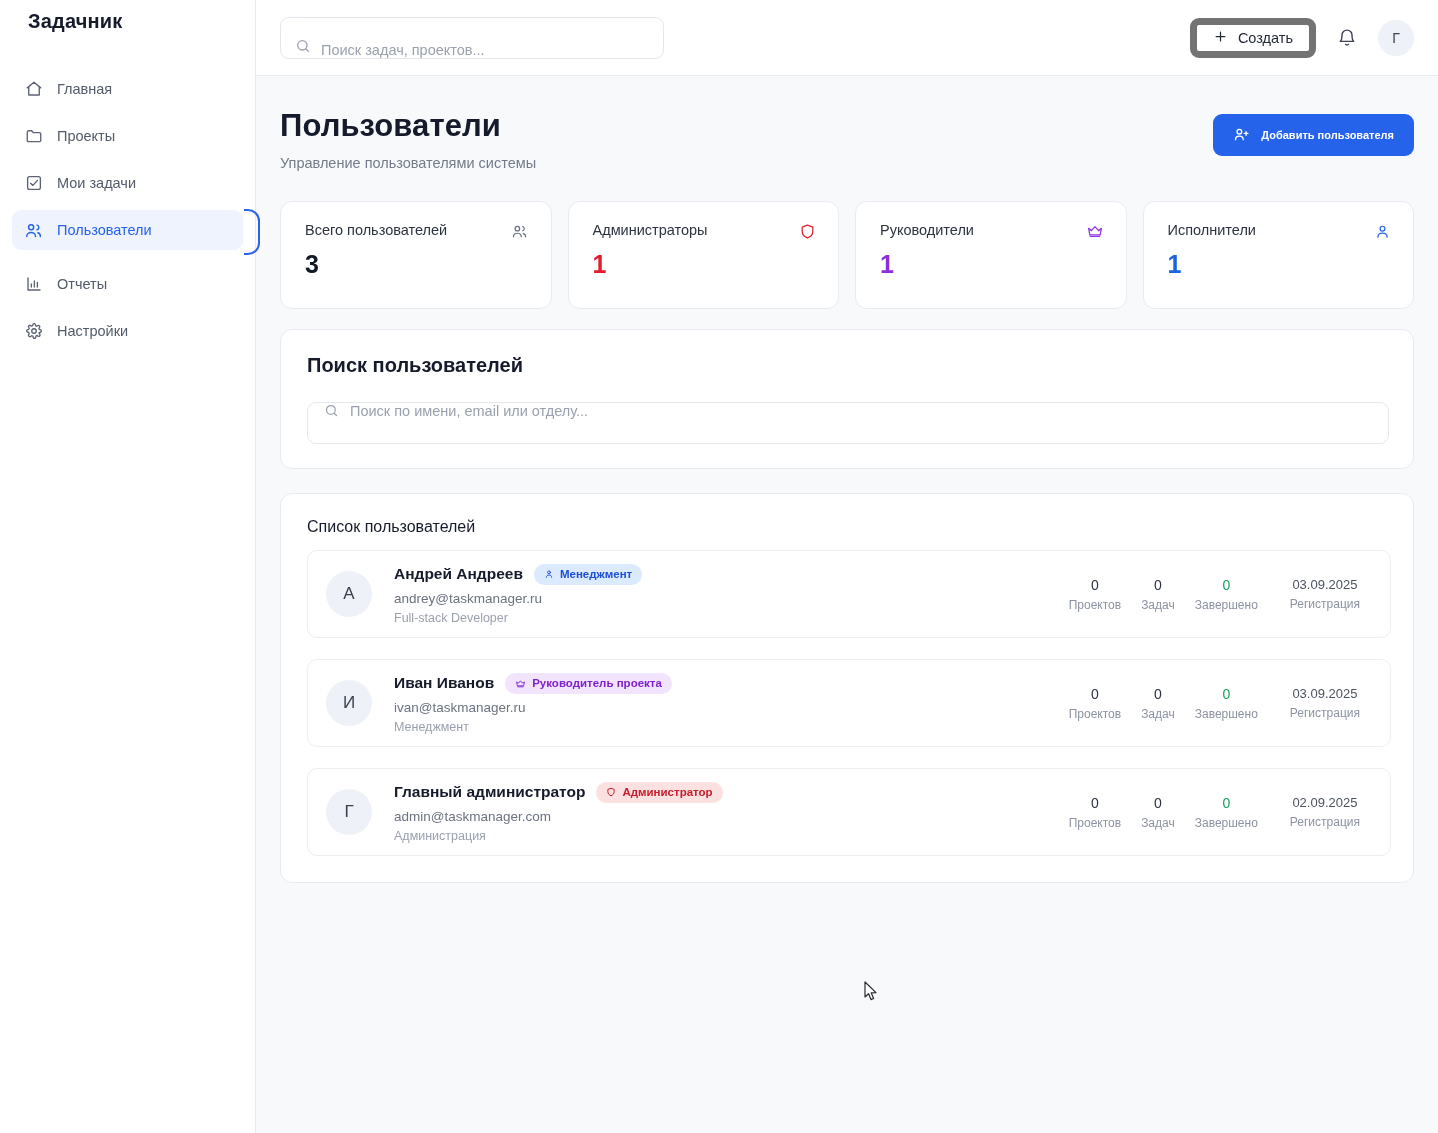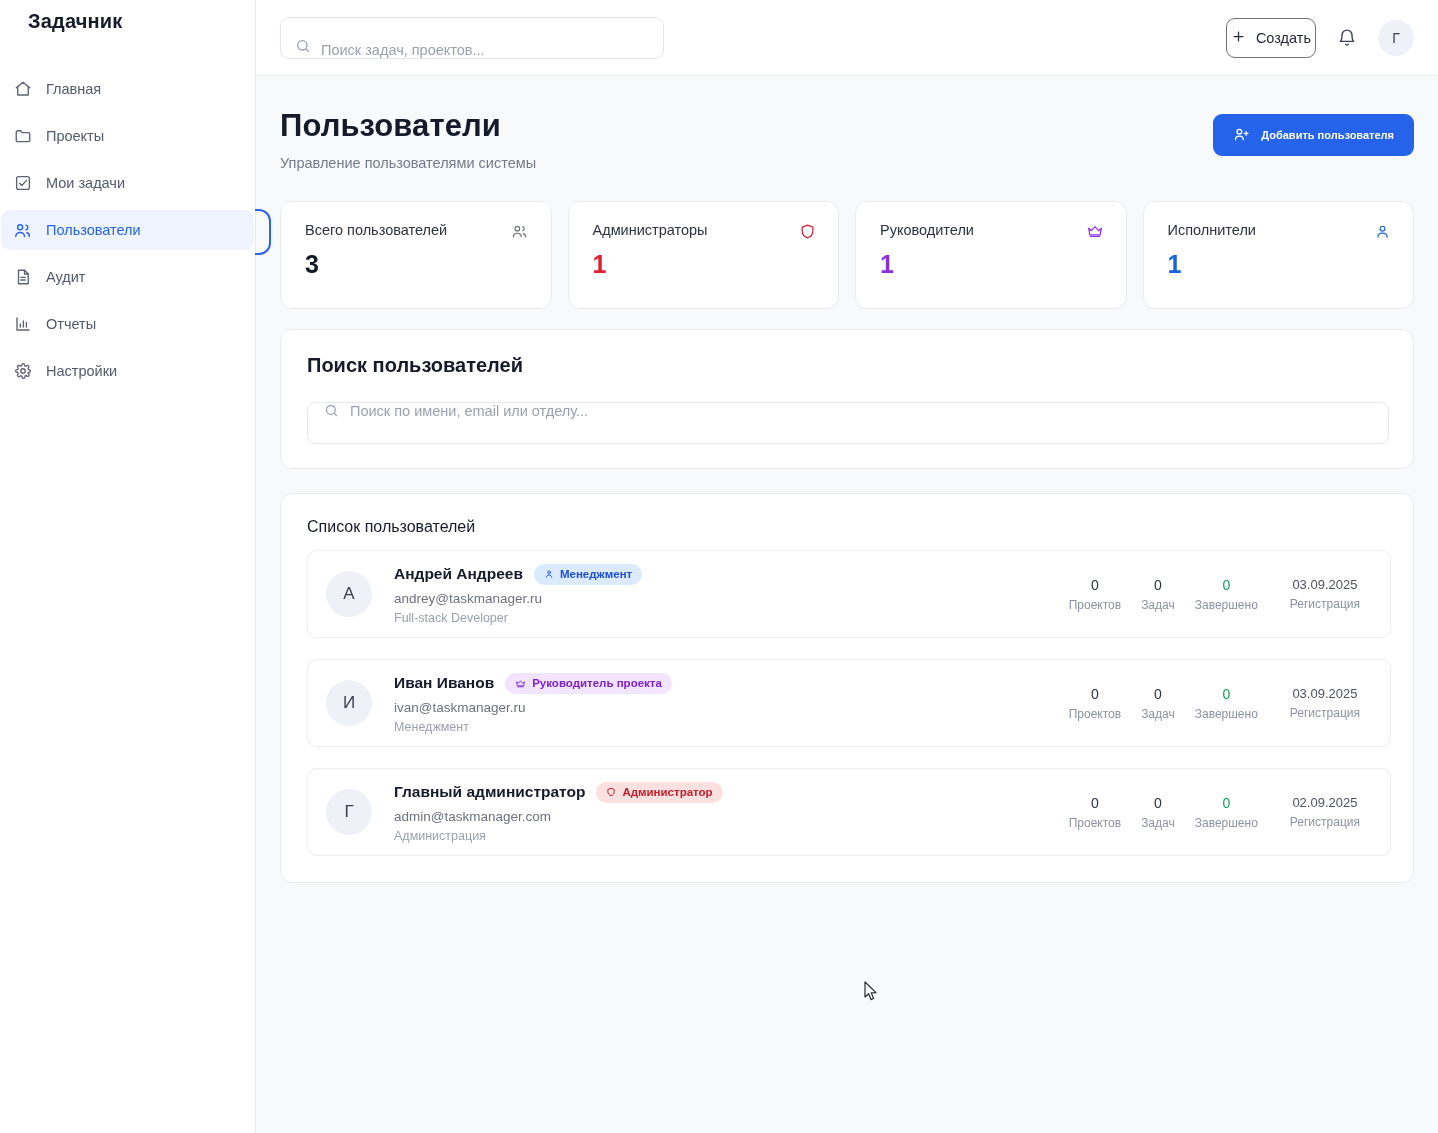--- a/index.html
+++ b/index.html
@@ -16,21 +16,21 @@
     width: 256px; height: 1133px;
     background: #ffffff;
     border-right: 1px solid #e8eaef;
     flex: 0 0 256px;
     position: relative;
   }
   .brand {
     font-size: 20px; font-weight: bold; color: #161b2c;
     padding: 10px 0 0 28px; letter-spacing: .2px;
   }
-  .nav { margin-top: 36px; padding: 0 1px; }
+  .nav { margin-top: 36px; padding: 0 12px; }
   .nav-item {
     display: flex; align-items: center; gap: 14px;
     height: 40px; padding: 0 12px; margin-bottom: 0px;
     border-radius: 9px; cursor: pointer;
     color: #525a6b; font-size: 14.5px;
     position: relative;
   }
   .nav-list > div { margin-bottom: 0; }
   .nav-item .nav-ico { width: 19px; height: 19px; display:flex; align-items:center; justify-content:center; color:#5b6374; }
   .nav-item.active {
@@ -58,22 +58,22 @@
   .topsearch {
     width: 384px; height: 42px;
     border: 1px solid #e3e6ec; border-radius: 9px;
     background: #fff;
     display: flex; align-items: flex-end; gap: 10px;
     padding: 0 14px; margin-left: 0px;
   }
   .topsearch .ph { color: #9aa1ae; font-size: 14.5px; }
   .topbar-right { margin-left: auto; display: flex; align-items: center; gap: 18px; }
   .btn-create {
-    height: 40px; padding: 0 4px;
-    background: #ffffff; border: 1px solid #737373; border-radius: 9px;
+    height: 40px; padding: 0 16px;
+    background: #ffffff; border: 7px solid #737373; border-radius: 9px;
     display: flex; align-items: center; gap: 10px;
     color: #242a37; font-size: 14.5px; cursor: pointer;
   }
   .bell { width: 26px; height: 26px; color: #3c4251; cursor: pointer; display:flex;align-items:center;justify-content:center;}
   .avatar-top {
     width: 36px; height: 36px; border-radius: 50%;
     background: #eef1f7; color: #3c4251;
     display: flex; align-items: center; justify-content: center;
     font-size: 14px; cursor: pointer;
   }
@@ -201,30 +201,20 @@
               <circle cx="9" cy="8" r="3.2"></circle>
               <path d="M3.5 19.5c0-3 2.5-5 5.5-5s5.5 2 5.5 5"></path>
               <path d="M16.5 5.2a3 3 0 0 1 0 5.8"></path>
               <path d="M17.5 14.9c2 .6 3.2 2.3 3.2 4.6"></path>
             </svg>
         </span>
         <span>Пользователи</span>
       </div>
       <div class="nav-spacer"></div>
 
-      <div class="nav-item">
-        <span class="nav-ico">
-          <svg width="18" height="18" viewBox="0 0 24 24" fill="none" stroke="currentColor" stroke-width="1.8" stroke-linecap="round" stroke-linejoin="round">
-              <path d="M6 3h8l5 5v13H6z"></path>
-              <path d="M14 3v5h5"></path>
-              <path d="M9 12.5h6M9 16h6"></path>
-            </svg>
-        </span>
-        <span>Аудит</span>
-      </div>
       <div class="nav-spacer"></div>
 
       <div class="nav-item">
         <span class="nav-ico">
           <svg width="18" height="18" viewBox="0 0 24 24" fill="none" stroke="currentColor" stroke-width="1.8" stroke-linecap="round" stroke-linejoin="round">
               <path d="M4 4v16h16"></path>
               <path d="M8.5 16v-4M12.5 16V8M16.5 16v-6"></path>
             </svg>
         </span>
         <span>Отчеты</span>

